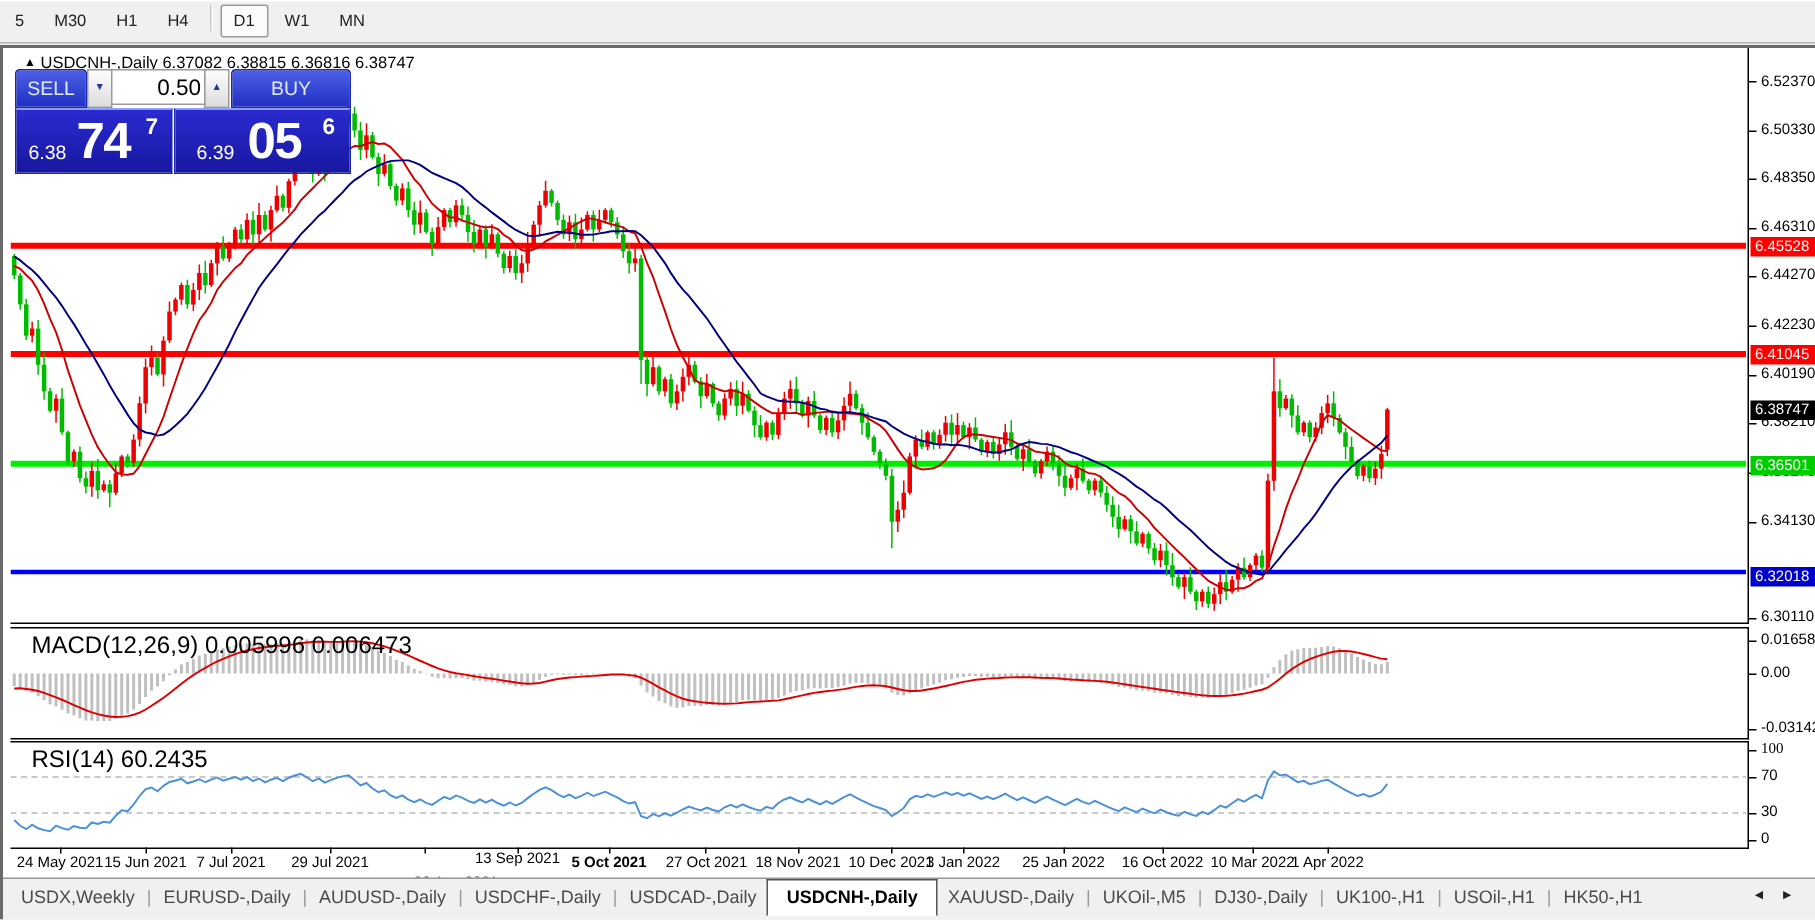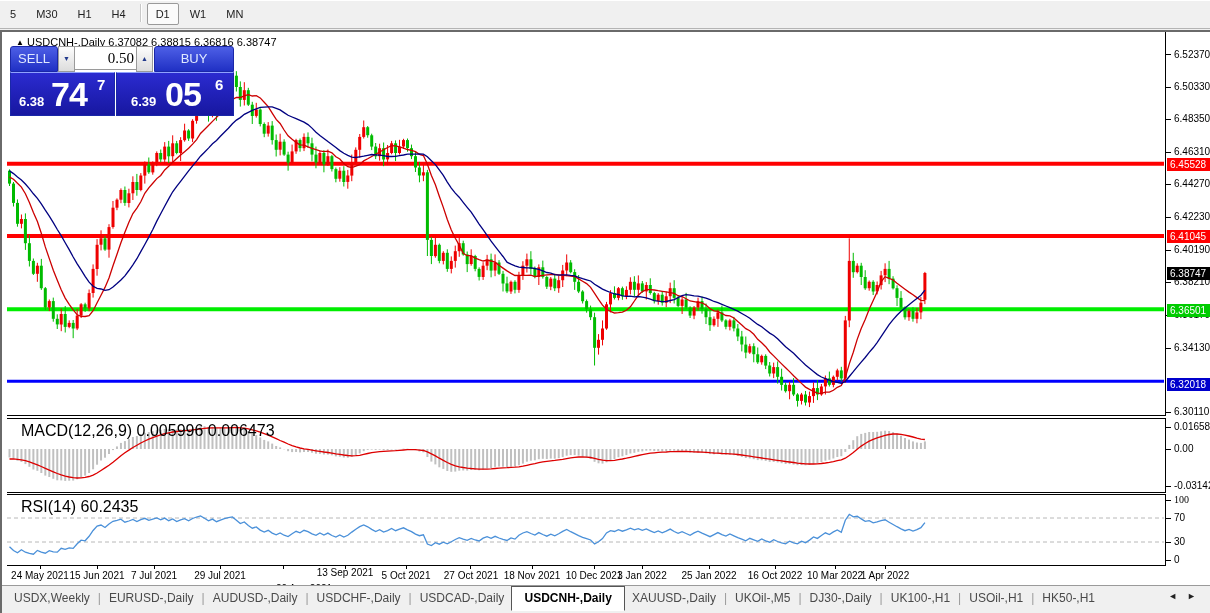--- a/index.html
+++ b/index.html
@@ -30,26 +30,26 @@
   #trade-panel{position:absolute;left:8px;top:14px;width:222px;height:90px;z-index:6;font-family:"Liberation Sans",sans-serif;}
   .tp-btn{position:absolute;height:24px;line-height:24px;text-align:center;color:#dfe9ff;font-size:13px;
           background:linear-gradient(#4d5fe6,#2030c4);border:1px solid #1a27a8;border-radius:3px 3px 0 0;cursor:pointer;}
   #sell-btn{left:0;top:0;width:46px;}
   #buy-btn{left:144px;top:0;width:78px;}
   #vol-down,#vol-up{position:absolute;top:0;width:15px;height:24px;background:linear-gradient(#fdfdfd,#dcdcdc);
           border:1px solid #9a9a9a;color:#223a8c;font-size:7px;line-height:24px;text-align:center;cursor:pointer;}
   #vol-down{left:48px;}
   #vol-up{left:126px;}
   #vol-field{position:absolute;left:64px;top:0;width:56px;height:22px;border:1px solid #9a9a9a;background:#fff;
-          font-size:15px;text-align:right;padding:0 3px;font-family:Liberation Serif, serif;}
+          font-size:15px;text-align:right;padding:0 3px;font-family:Liberation Sans, sans-serif;}
   .tp-price{position:absolute;top:26px;height:42px;background:linear-gradient(#2b2bd0,#1717a0);
             border:1px solid #1a27a8;border-top:1px solid #8fa2ff;color:#fff;overflow:hidden;}
   #sell-price{left:0;width:103px;}
   #buy-price{left:106px;width:116px;}
-  .tp-small{position:absolute;bottom:6px;font-size:13px;font-weight:bold;}
+  .tp-small{position:absolute;bottom:6px;font-size:13px;font-weight:normal;}
   .tp-big{position:absolute;bottom:1px;font-size:34px;font-weight:bold;letter-spacing:-1px;}
   .tp-sup{position:absolute;top:3px;font-size:15px;font-weight:bold;}
   #sell-price .tp-small{left:8px;} #sell-price .tp-big{left:40px;} #sell-price .tp-sup{left:86px;}
   #buy-price .tp-small{left:14px;} #buy-price .tp-big{left:48px;} #buy-price .tp-sup{left:98px;}
 
   
   .ylab{position:absolute;left:1172px;font-size:10px;color:#000;white-space:nowrap;}
   .ytick{position:absolute;left:1164px;width:5px;height:1px;background:#000;}
   .badge{position:absolute;left:1165px;width:45px;height:13px;font-size:10px;color:#fff;
          line-height:13px;padding-left:3px;white-space:nowrap;}
@@ -838,21 +838,21 @@
         <div class="xlab" style="left: 95px; top: 5px;">15 Jun 2021</div>
         <div class="xtick" style="left: 152px; top: 0px;"></div>
         <div class="xlab" style="left: 152px; top: 5px;">7 Jul 2021</div>
         <div class="xtick" style="left: 218px; top: 0px;"></div>
         <div class="xlab" style="left: 218px; top: 5px;">29 Jul 2021</div>
         <div class="xtick" style="left: 281px; top: 0px;"></div>
         <div class="xlab" style="left: 281px; top: 18px; margin-left: 21px;">20 Aug 2021</div>
         <div class="xtick" style="left: 343px; top: 0px;"></div>
         <div class="xlab" style="left: 343px; top: 2px;">13 Sep 2021</div>
         <div class="xtick" style="left: 404px; top: 0px;"></div>
-        <div class="xlab" style="left: 404px; top: 5px;">5 Oct 2021</div>
+        <div class="xlab" style="left: 404px; top: 5px; font-weight: bold;">5 Oct 2021</div>
         <div class="xtick" style="left: 468px; top: 0px;"></div>
         <div class="xlab" style="left: 469px; top: 5px;">27 Oct 2021</div>
         <div class="xtick" style="left: 530px; top: 0px;"></div>
         <div class="xlab" style="left: 530px; top: 5px;">18 Nov 2021</div>
         <div class="xtick" style="left: 592px; top: 0px;"></div>
         <div class="xlab" style="left: 592px; top: 5px;">10 Dec 2021</div>
         <div class="xtick" style="left: 640px; top: 0px;"></div>
         <div class="xlab" style="left: 640px; top: 5px;">3 Jan 2022</div>
         <div class="xtick" style="left: 707px; top: 0px;"></div>
         <div class="xlab" style="left: 707px; top: 5px;">25 Jan 2022</div>

